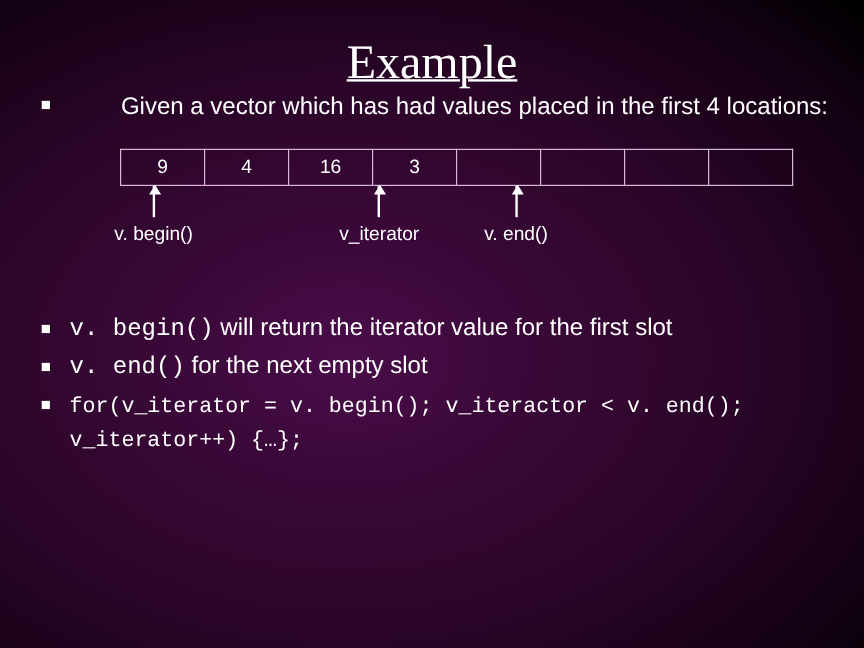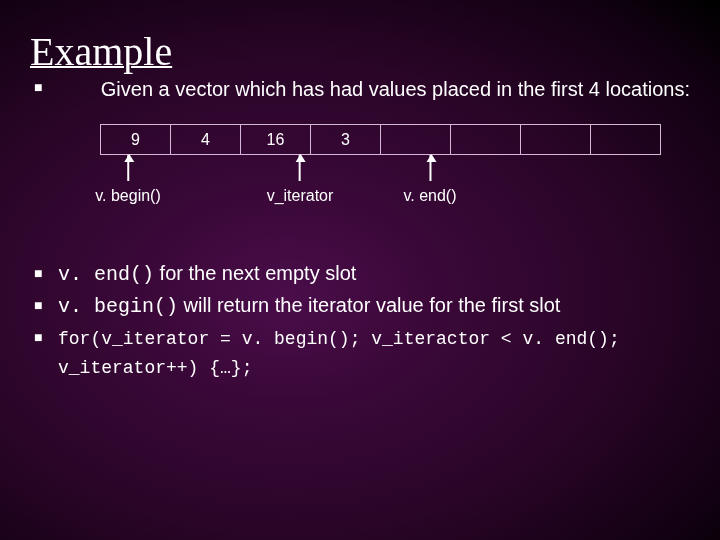--- a/index.html
+++ b/index.html
@@ -8,21 +8,21 @@
     background: radial-gradient(ellipse 600px 420px at 40% 55%, #4a0d4a 0%, #3a0838 25%, #2a0528 55%, #120112 85%, #000 100%);
     font-family: Arial, Helvetica, sans-serif;
     color:#fff;
     position:relative;
   }
   .slide { padding: 28px 30px 0 30px; }
   .title {
     font-family: "Times New Roman", Times, serif;
     font-size: 40px;
     font-weight: normal;
-    text-align: left;
+    text-align: center;
     text-decoration: underline;
     text-decoration-thickness: 2px;
     margin-bottom: 2px;
   }
   ul.top { list-style:none; padding-left:4px;text-align:right; }
   ul.top > li { position:relative; padding-left:24px; font-size:20px; line-height:1.25; margin-bottom:22px; }
   ul.top > li::before { content:"■"; position:absolute; left:0; top:2px; font-size:14px; color:#fff; }
   .decl { font-weight:bold; font-size:18px; margin-left:56px; margin-bottom:10px; }
   .vecwrap { margin-left:70px; margin-top:6px; }
   table.vec { border-collapse:collapse; }
@@ -34,21 +34,21 @@
   }
   .arrows { position:relative; height:70px; margin-left:70px; }
   .arrow { position:absolute; top:0; text-align:center; }
   .arrow .shaft { width:0; height:26px; border-left:2px solid #fff; margin:0 auto; position:relative; }
   .arrow .shaft::before {
     content:""; position:absolute; top:-1px; left:-5px;
     border-left:5px solid transparent; border-right:5px solid transparent; border-bottom:8px solid #fff;
   }
   .arrow .lab { font-size:16px; margin-top:6px; white-space:nowrap; }
   .a1 { left:28px; transform:translateX(-50%); }
-  .a2 { left:200px; transform:translateX(-50%); }
+  .a2 { left:216px; transform:translateX(-50%); }
   .a3 { left:330px; transform:translateX(-50%); }
   ul.bot { list-style:none; padding-left:4px; margin-top:34px; }
   ul.bot > li { position:relative; padding-left:24px; font-size:20px; line-height:1.45; margin-bottom:2px; }
   ul.bot > li::before { content:"■"; position:absolute; left:0; top:4px; font-size:14px; color:#fff; }
   .code { font-family:"Courier New", Courier, monospace; }
   .small { font-size:18px; }
 </style>
 </head>
 <body>
 
@@ -88,23 +88,23 @@
       <div class="lab">v_iterator</div>
     </div>
     <div class="arrow a3">
       <div class="shaft"></div>
       <div class="lab">v. end()</div>
     </div>
   </div>
 
   <ul class="bot">
     <li>
-      <span class="code">v. end()</span><span> for the next empty slot</span>
+      <span class="code">v. begin()</span><span> will return the iterator value for the first slot</span>
     </li>
     <li>
-      <span class="code">v. begin()</span><span> will return the iterator value for the first slot</span>
+      <span class="code">v. end()</span><span> for the next empty slot</span>
     </li>
     <li>
       <span class="code small">for(v_iterator = v. begin(); v_iteractor &lt; v. end(); v_iterator++)  {…};</span>
     </li>
   </ul>
 
 </div>
 
 </body></html>

